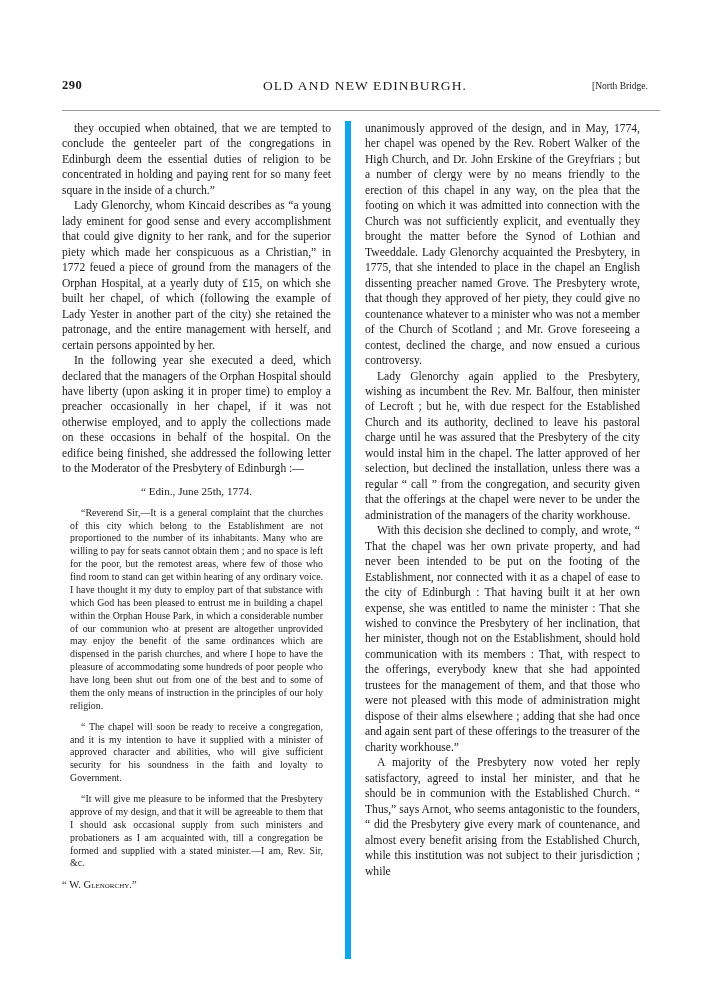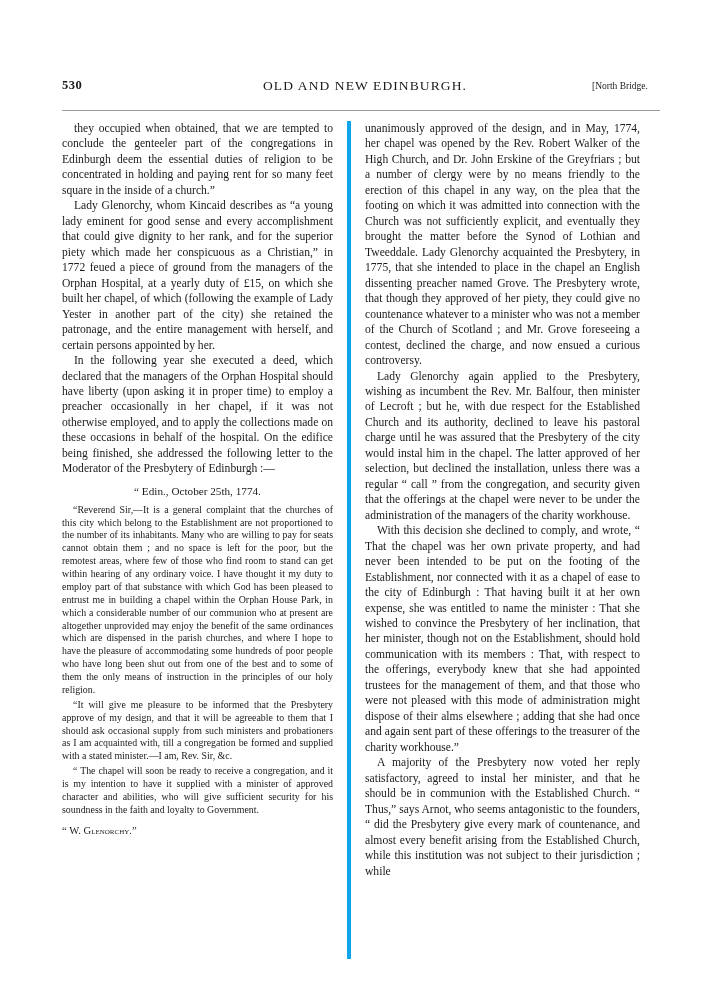--- a/index.html
+++ b/index.html
@@ -66,21 +66,21 @@
   .col {
     width: 289px;
     box-sizing: border-box;
     font-size: 11.6px;
     line-height: 1.335;
     text-align: justify;
     hyphens: auto;
   }
   .col.left {
     padding-right: 14px;
-    border-right: 4px solid #0ea5e9;
+    border-right: 6px solid #0ea5e9;
   }
   .col.right {
     padding-left: 14px;
   }
   p {
     margin: 0;
     text-indent: 12px;
   }
   p.noindent {
     text-indent: 0;
@@ -92,21 +92,21 @@
     margin-bottom: 5px;
     text-indent: 0;
   }
   .letter {
     font-size: 9.9px;
     line-height: 1.30;
     text-align: justify;
   }
   .letter p {
     text-indent: 11px;
-    margin: 0;
+    margin: 8px;
   }
   .letter p + p {
     margin-top: 2px;
   }
   .sign {
     font-size: 10.6px;
     margin-top: 7px;
     margin-bottom: 7px;
     text-indent: 0;
     padding-right: 26px;
@@ -114,39 +114,39 @@
   .smallcaps {
     font-variant: small-caps;
   }
 </style>
 </head>
 <body>
 
 <div class="page">
 
   <div class="running-head">
-    <div class="folio">530</div>
+    <div class="folio">290</div>
     <div class="head-title">OLD AND NEW EDINBURGH.</div>
     <div class="head-note">[North Bridge.</div>
   </div>
   <hr class="rule">
 
   <div class="columns">
 
     <div class="col left">
       <p>they occupied when obtained, that we are tempted to conclude the genteeler part of the congregations in Edinburgh deem the essential duties of religion to be concentrated in holding and paying rent for so many feet square in the inside of a church.”</p>
       <p>Lady Glenorchy, whom Kincaid describes as “a young lady eminent for good sense and every accomplishment that could give dignity to her rank, and for the superior piety which made her conspicuous as a Christian,” in 1772 feued a piece of ground from the managers of the Orphan Hospital, at a yearly duty of £15, on which she built her chapel, of which (following the example of Lady Yester in another part of the city) she retained the patronage, and the entire management with herself, and certain persons appointed by her.</p>
       <p>In the following year she executed a deed, which declared that the managers of the Orphan Hospital should have liberty (upon asking it in proper time) to employ a preacher occasionally in her chapel, if it was not otherwise employed, and to apply the collections made on these occasions in behalf of the hospital.  On the edifice being finished, she addressed the following letter to the Moderator of the Presbytery of Edinburgh :—</p>
 
-      <p class="letter-head">“ Edin., October 25th, 1774.</p>
+      <p class="letter-head">“ Edin., June 25th, 1774.</p>
 
       <div class="letter">
         <p>“Reverend Sir,—It is a general complaint that the churches of this city which belong to the Establishment are not proportioned to the number of its inhabitants.  Many who are willing to pay for seats cannot obtain them ; and no space is left for the poor, but the remotest areas, where few of those who find room to stand can get within hearing of any ordinary voice.  I have thought it my duty to employ part of that substance with which God has been pleased to entrust me in building a chapel within the Orphan House Park, in which a considerable number of our communion who at present are altogether unprovided may enjoy the benefit of the same ordinances which are dispensed in the parish churches, and where I hope to have the pleasure of accommodating some hundreds of poor people who have long been shut out from one of the best and to some of them the only means of instruction in the principles of our holy religion.</p>
+        <p>“ The chapel will soon be ready to receive a congregation, and it is my intention to have it supplied with a minister of approved character and abilities, who will give sufficient security for his soundness in the faith and loyalty to Government.</p>
         <p>“It will give me pleasure to be informed that the Presbytery approve of my design, and that it will be agreeable to them that I should ask occasional supply from such ministers and probationers as I am acquainted with, till a congregation be formed and supplied with a stated minister.—I am, Rev. Sir, &amp;c.</p>
-        <p>“ The chapel will soon be ready to receive a congregation, and it is my intention to have it supplied with a minister of approved character and abilities, who will give sufficient security for his soundness in the faith and loyalty to Government.</p>
       </div>
 
       <p class="sign smallcaps">“ W. Glenorchy.”</p>
 
     </div>
 
     <div class="col right">
       <p class="noindent">unanimously approved of the design, and in May, 1774, her chapel was opened by the Rev. Robert Walker of the High Church, and Dr. John Erskine of the Greyfriars ; but a number of clergy were by no means friendly to the erection of this chapel in any way, on the plea that the footing on which it was admitted into connection with the Church was not sufficiently explicit, and eventually they brought the matter before the Synod of Lothian and Tweeddale.  Lady Glenorchy acquainted the Presbytery, in 1775, that she intended to place in the chapel an English dissenting preacher named Grove.  The Presbytery wrote, that though they approved of her piety, they could give no countenance whatever to a minister who was not a member of the Church of Scotland ;  and Mr. Grove foreseeing a contest, declined the charge, and now ensued a curious controversy.</p>
       <p>Lady Glenorchy again applied to the Presbytery, wishing as incumbent the Rev. Mr. Balfour, then minister of Lecroft ; but he, with due respect for the Established Church and its authority, declined to leave his pastoral charge until he was assured that the Presbytery of the city would instal him in the chapel.  The latter approved of her selection, but declined the installation, unless there was a regular “ call ” from the congregation, and security given that the offerings at the chapel were never to be under the administration of the managers of the charity workhouse.</p>
       <p>With this decision she declined to comply, and wrote, “ That the chapel was her own private property, and had never been intended to be put on the footing of the Establishment, nor connected with it as a chapel of ease to the city of Edinburgh : That having built it at her own expense, she was entitled to name the minister : That she wished to convince the Presbytery of her inclination, that her minister, though not on the Establishment, should hold communication with its members : That, with respect to the offerings, everybody knew that she had appointed trustees for the management of them, and that those who were not pleased with this mode of administration might dispose of their alms elsewhere ; adding that she had once and again sent part of these offerings to the treasurer of the charity workhouse.”</p>

